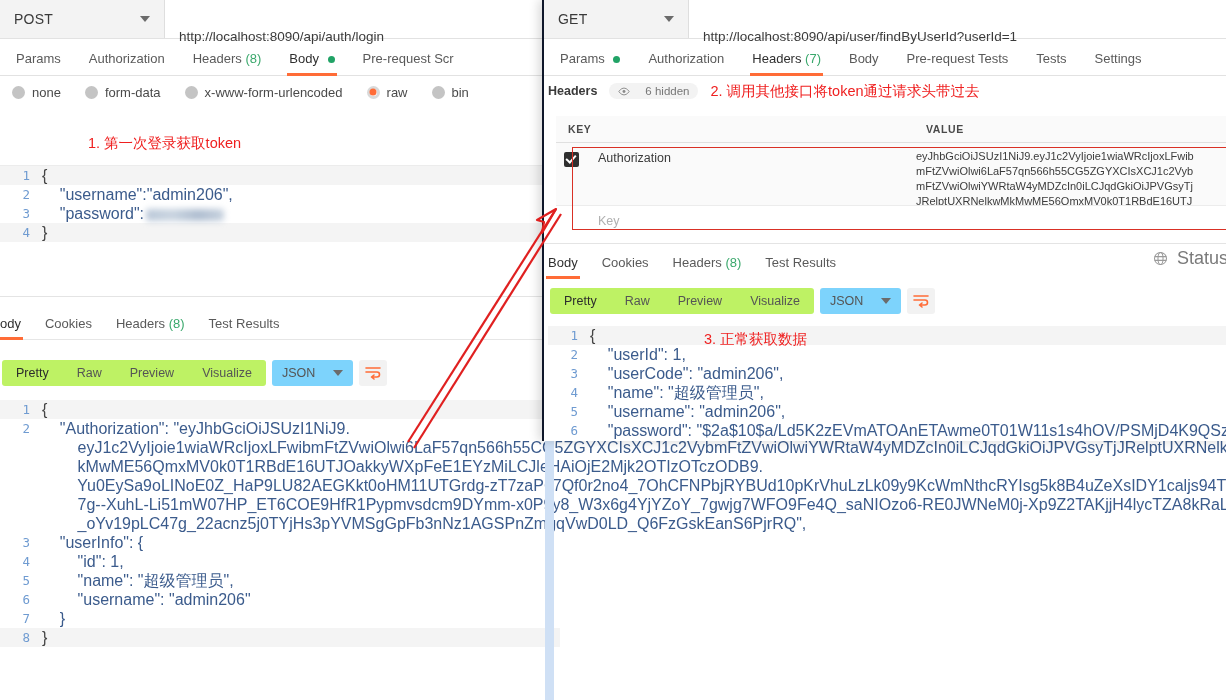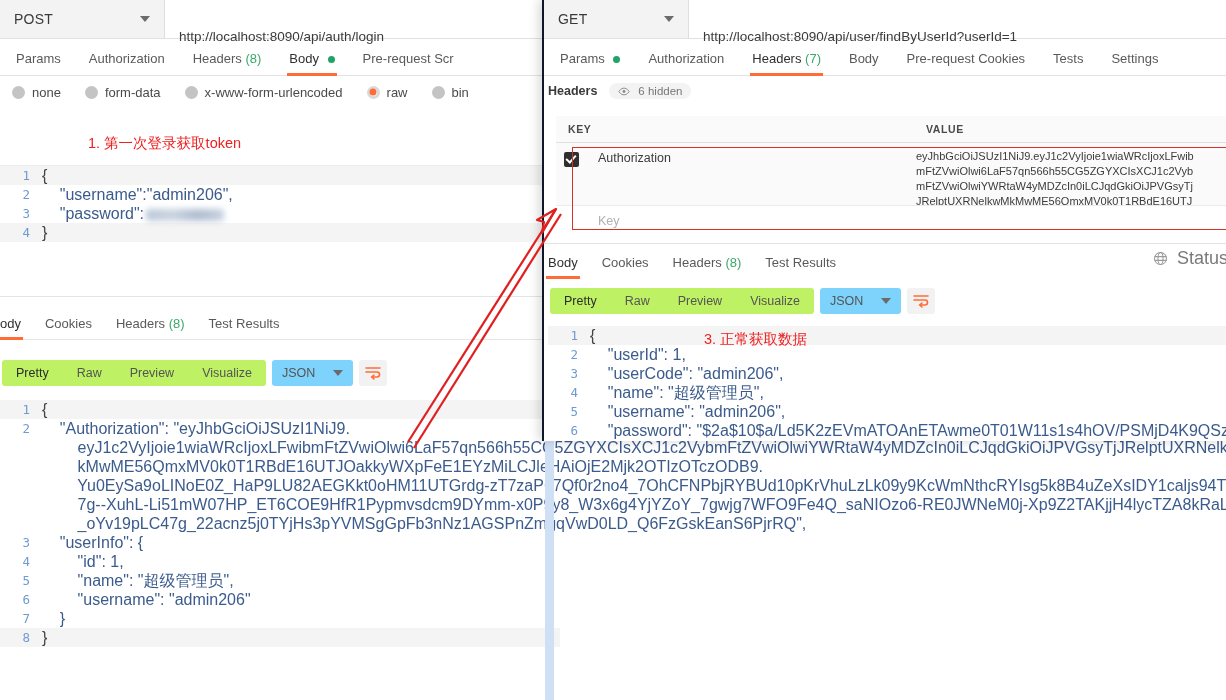--- a/index.html
+++ b/index.html
@@ -68,21 +68,21 @@
   .hdr-head .th { font-size: 10.5px; font-weight: bold; color: #4a4a4a; letter-spacing: .6px; padding-left: 12px; }
   .hdr-row { display: flex; border-bottom: 1px solid #ececec; }
   .cell-key { padding: 8px 0 8px 12px; font-size: 12.5px; color: #3b3b3b; box-sizing: border-box; }
   .cell-key.ph { color: #b0b0b0; }
   .cell-val { padding: 6px 8px 6px 10px; font-size: 11px; color: #3b3b3b; line-height: 15px;
               word-break: break-all; box-sizing: border-box; overflow: hidden; }
   .chk { width: 15px; height: 15px; background: #2f2f2f; border-radius: 2px; position: relative; }
   .chk:after { content: ""; position: absolute; left: 4px; top: 1px; width: 4px; height: 8px;
                border: solid #fff; border-width: 0 2px 2px 0; transform: rotate(42deg); }
 
-  .pill { display: inline-flex; align-items: center; gap: 8px; background: #f3f3f3; border-radius: 11px;
+  .pill { display: inline-flex; align-items: center; gap: 15px; background: #f3f3f3; border-radius: 11px;
           padding: 2px 9px; font-size: 11.5px; color: #777; }
 
   .overlay-shadow { box-shadow: -3px 0 10px rgba(0,0,0,0.16); }
 
   .blur-val {
     display: inline-block; width: 78px; height: 12px; vertical-align: middle;
     background: linear-gradient(90deg,#b9c7d8,#c9d4e0,#aebdd0,#c6d1de);
     filter: blur(3px); border-radius: 3px; margin-left: 2px;
   }
   .redbox { position: absolute; border: 1.5px solid #d93025; pointer-events: none; }
@@ -279,39 +279,40 @@
         <span>Authorization</span>
       </div>
       <div class="rtab active">
         <span>Headers</span>
         <span class="cnt">(7)</span>
       </div>
       <div class="rtab">
         <span>Body</span>
       </div>
       <div class="rtab">
-        <span>Pre-request Cookies</span>
+        <span>Pre-request Tests</span>
       </div>
       <div class="rtab">
         <span>Tests</span>
       </div>
       <div class="rtab">
         <span>Settings</span>
       </div>
     </div>
 
     <div style="display:flex; align-items:center; gap:12px; height:30px; padding-left:4px;">
       <span style="font-size:12.5px; color:#3a3a3a; font-weight:bold;">Headers</span>
       <span class="pill">
         <svg width="12" height="9" viewBox="0 0 14 10">
           <path d="M1 5s2.4-4 6-4 6 4 6 4-2.4 4-6 4-6-4-6-4z" fill="none" stroke="#8a8a8a" stroke-width="1.1"></path>
           <circle cx="7" cy="5" r="1.7" fill="#8a8a8a"></circle>
         </svg>
         <span>6 hidden</span>
       </span>
+      <span class="ann">2. 调用其他接口将token通过请求头带过去</span>
     </div>
 
     <div style="position:absolute; left:12px; top:116px; width:672px;">
       <div class="hdr-head">
         <div class="th" style="width:348px;">KEY</div>
         <div class="th" style="width:300px; padding-left:10px;">VALUE</div>
       </div>
       <div class="hdr-row" style="background:#fafafa;">
         <div style="width:30px; display:flex; align-items:flex-start; justify-content:center; padding-top:9px;">
           <span class="chk"></span>

